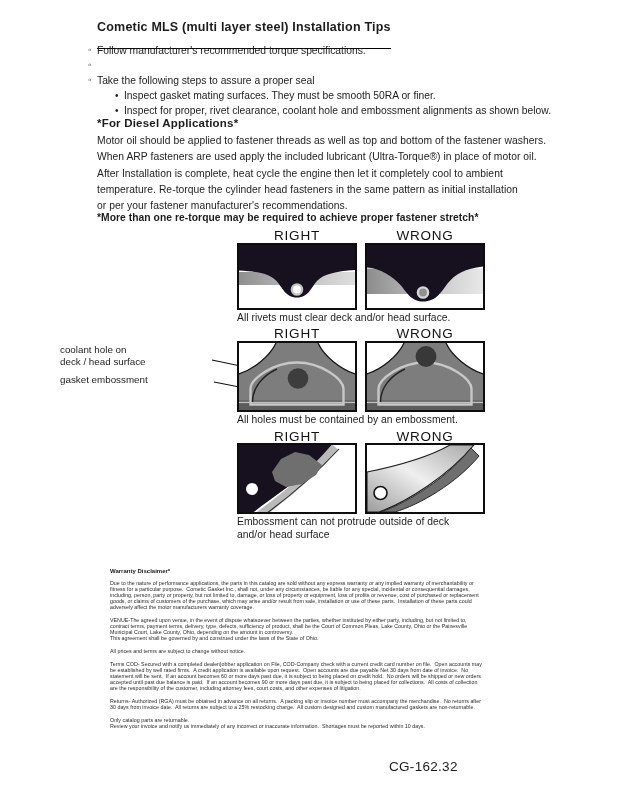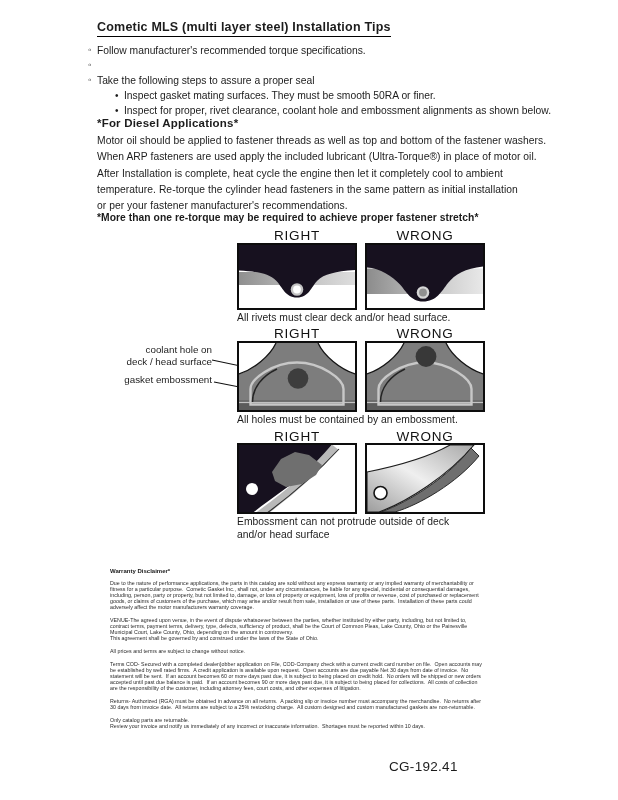--- a/index.html
+++ b/index.html
@@ -4,41 +4,41 @@
 <style>
   html,body{margin:0;padding:0;}
   body{
     width:618px;height:800px;background:#ffffff;position:relative;overflow:hidden;
     font-family:"Liberation Sans", sans-serif;color:#1c1c1c;
   }
   .abs{position:absolute;}
   
   .doc-title{
     left:97px;top:20px;font-size:12.5px;font-weight:bold;letter-spacing:.2px;
-    border-bottom:1.6px solid #000;padding-bottom:2px;white-space:nowrap;
+    border-bottom:1.6px solid #000;padding-bottom:14px;white-space:nowrap;
   }
   
   .bullets{left:88px;top:44px;font-size:10.3px;line-height:14.9px;white-space:nowrap;}
   .b-row{display:flex;align-items:baseline;}
   .b-mark{width:9px;font-size:10px;position:relative;top:-1px;}
   .sb-row{display:flex;align-items:baseline;padding-left:27px;}
   .sb-mark{width:9px;font-size:10px;}
   
   .sec-head{left:97px;top:117px;font-size:11.5px;font-weight:bold;letter-spacing:.2px;}
   .body-text{font-size:10.3px;line-height:16px;white-space:pre;letter-spacing:.05px;}
   .para1{left:97px;top:133px;}
   .para2{left:97px;top:166px;}
   .note{left:97px;top:210px;font-weight:bold;}
   
   .fig-label{width:120px;text-align:center;font-size:13.5px;letter-spacing:.8px;color:#111;}
   .fig-img{width:120px;box-sizing:border-box;border:2px solid #0d0d0d;background:#fff;}
   .fig-img svg{display:block;width:100%;height:100%;}
   .h63{height:67px;} .h67{height:71px;}
   .fig-cap{left:237px;font-size:10.3px;line-height:12.6px;white-space:pre;letter-spacing:.05px;}
-  .callout{font-size:9.8px;line-height:11.6px;text-align:right;white-space:pre;width:152px;left:60px;}
+  .callout{font-size:9.8px;line-height:11.6px;white-space:pre;width:152px;left:60px;}
   .leader-svg{left:205px;top:350px;width:130px;height:50px;pointer-events:none;}
   
   .disc{left:110px;top:568px;width:424px;}
   .disc-h{font-size:6px;font-weight:bold;margin:0 0 6px 0;color:#1a1a1a;}
   .disc-p{font-size:5.3px;line-height:6.1px;margin:0 0 6.6px 0;white-space:pre;color:#2a2a2a;letter-spacing:.02px;}
   
   .page-code{left:389px;top:759px;font-size:13.5px;letter-spacing:.3px;color:#1c1c1c;}
 </style>
 </head>
 <body>
@@ -208,13 +208,13 @@
 be established by well rated firms.  A credit application is available upon request.  Open accounts are due payable Net 30 days from date of invoice.  No
 statement will be sent.  If an account becomes 60 or more days past due, it is subject to being placed on credit hold.  No orders will be shipped or new orders
 accepted until past due balance is paid.  If an account becomes 90 or more days past due, it is subject to being placed for collections.  All costs of collection
 are the responsibility of the customer, including attorney fees, court costs, and other expenses of litigation.</p>
   <p class="disc-p">Returns- Authorized (RGA) must be obtained in advance on all returns.  A packing slip or invoice number must accompany the merchandise.  No returns after
 30 days from invoice date.  All returns are subject to a 25% restocking charge.  All custom designed and custom manufactured gaskets are non-returnable.</p>
   <p class="disc-p">Only catalog parts are returnable.
 Review your invoice and notify us immediately of any incorrect or inaccurate information.  Shortages must be reported within 10 days.</p>
 </div>
 
-<div class="abs page-code">CG-192.41</div>
+<div class="abs page-code">CG-162.32</div>
 
 </body></html>

